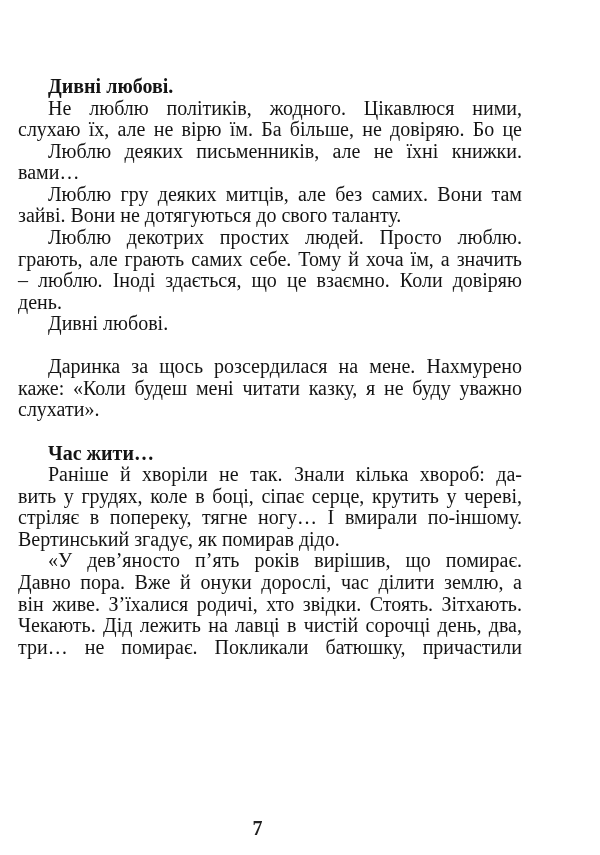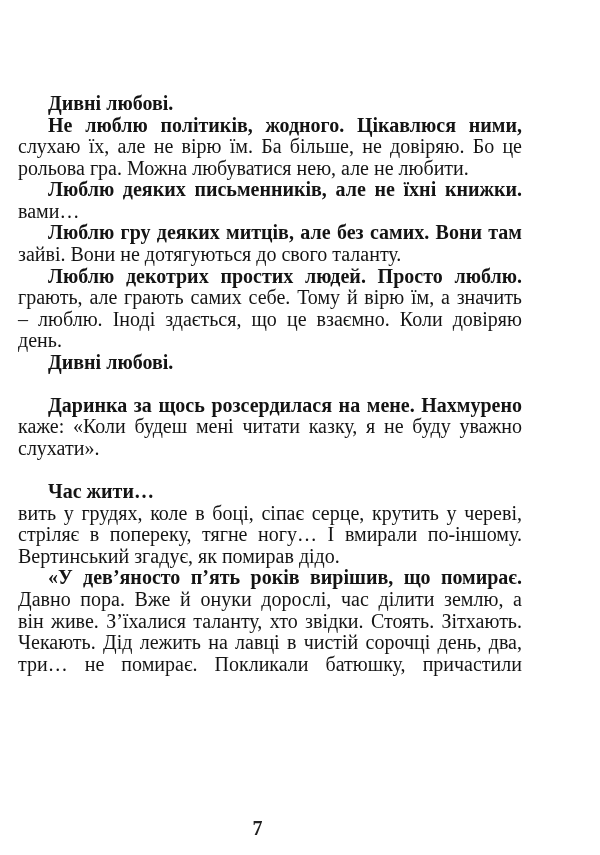--- a/index.html
+++ b/index.html
@@ -18,39 +18,38 @@
   .page {
     position: absolute;
     left: 0; top: 0;
     width: 600px;
     height: 855px;
     background: #ffffff;
   }
   .text-block {
     position: absolute;
     left: 18px;
-    top: 93px;
+    top: 76px;
     width: 504px;
     font-size: 20px;
     line-height: 21.57px;
   }
   .line {
     display: block;
     height: 21.57px;
     white-space: nowrap;
     text-align: justify;
     text-align-last: justify;
     overflow: visible;
   }
   .line.last {
     text-align-last: left;
   }
   .line.indent {
     padding-left: 30px;
-    font-weight: bold;
   }
   .line.heading {
     font-weight: bold;
     text-align-last: left;
   }
   .line.blank {
     height: 21.57px;
   }
   .page-number {
     position: absolute;
@@ -65,44 +64,44 @@
 </style>
 </head>
 <body>
 
 <div class="page">
   <div class="text-block">
 
     <span class="line heading indent">Дивні любові.</span>
     <span class="line indent">Не люблю політиків, жодного. Цікавлюся ними,</span>
     <span class="line">слухаю їх, але не вірю їм. Ба більше, не довіряю. Бо це</span>
-    <span class="line last">рольова гра. Можна любуватися нею, але не любити.</span>
     <span class="line indent">Люблю деяких письменників, але не їхні книжки.</span>
     <span class="line last">вами…</span>
     <span class="line indent">Люблю гру деяких митців, але без самих. Вони там</span>
     <span class="line last">зайві. Вони не дотягуються до свого таланту.</span>
     <span class="line indent">Люблю декотрих простих людей. Просто люблю.</span>
-    <span class="line">грають, але грають самих себе. Тому й вірю їм, а значить</span>
+    <span class="line">грають, але грають самих себе. Тому й хоча їм, а значить</span>
     <span class="line">– люблю. Іноді здається, що це взаємно. Коли довіряю</span>
     <span class="line last">день.</span>
     <span class="line last indent">Дивні любові.</span>
 
     <span class="line blank"></span>
 
     <span class="line indent">Даринка за щось розсердилася на мене. Нахмурено</span>
     <span class="line">каже: «Коли будеш мені читати казку, я не буду уважно</span>
     <span class="line last">слухати».</span>
 
     <span class="line blank"></span>
 
     <span class="line heading indent">Час жити…</span>
+    <span class="line indent">Раніше й хворіли не так. Знали кілька хвороб: да-</span>
     <span class="line">вить у грудях, коле в боці, сіпає серце, крутить у череві,</span>
     <span class="line">стріляє в попереку, тягне ногу… І вмирали по-іншому.</span>
     <span class="line last">Вертинський згадує, як помирав дідо.</span>
     <span class="line indent">«У дев’яносто п’ять років вирішив, що помирає.</span>
     <span class="line">Давно пора. Вже й онуки дорослі, час ділити землю, а</span>
-    <span class="line">він живе. З’їхалися таланту, хто звідки. Стоять. Зітхають.</span>
+    <span class="line">він живе. З’їхалися родичі, хто звідки. Стоять. Зітхають.</span>
     <span class="line">Чекають. Дід лежить на лавці в чистій сорочці день, два,</span>
     <span class="line">три… не помирає. Покликали батюшку, причастили</span>
   </div>
 
   <div class="page-number">7</div>
 </div>
 
 </body></html>

